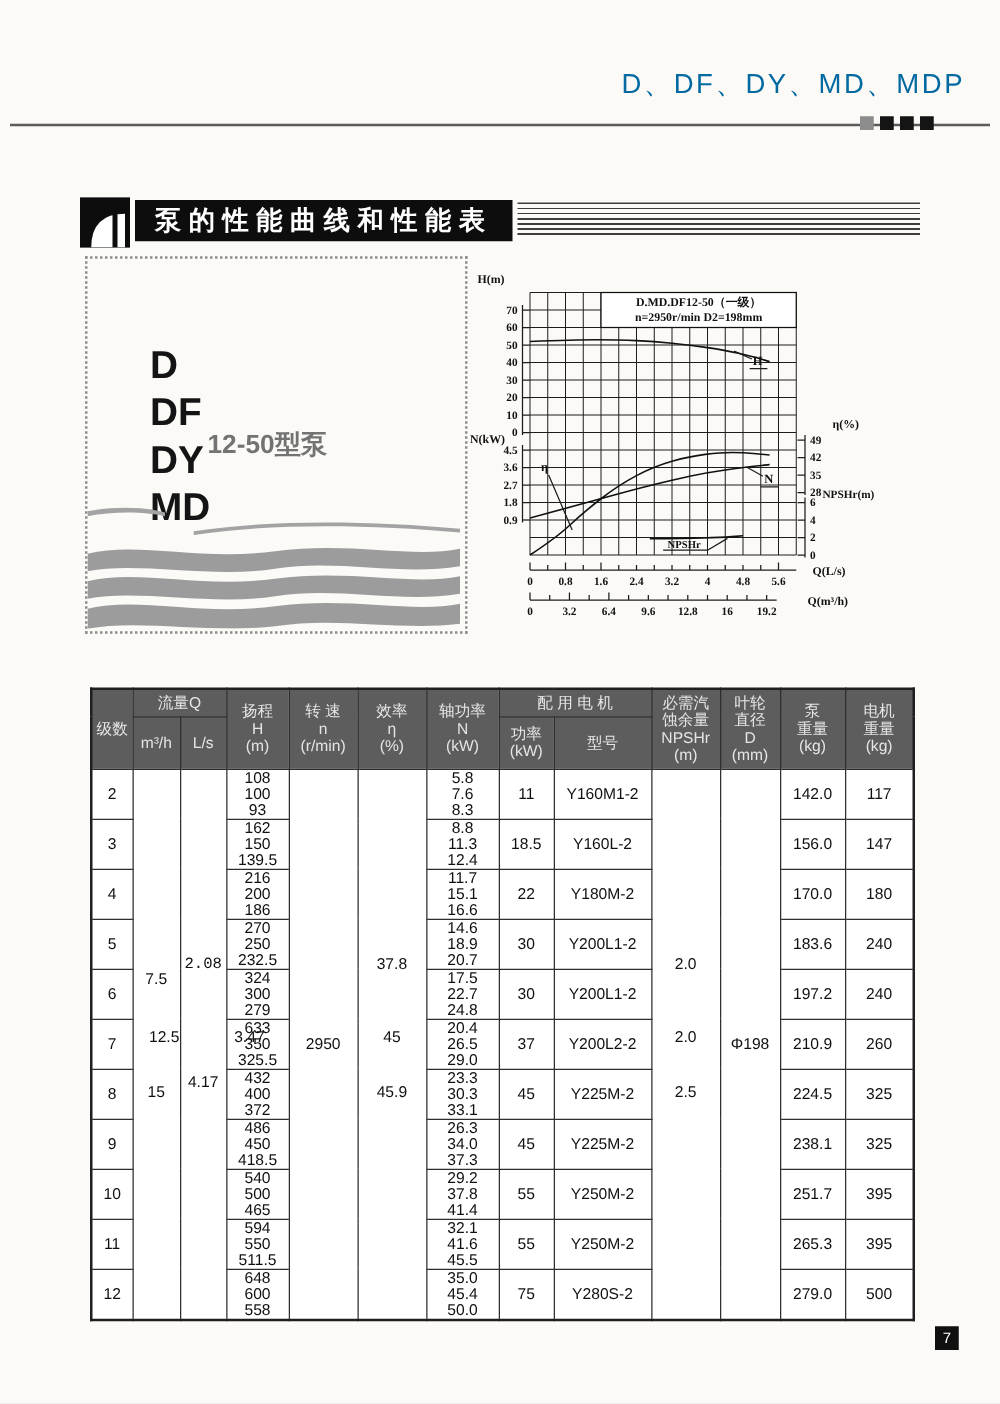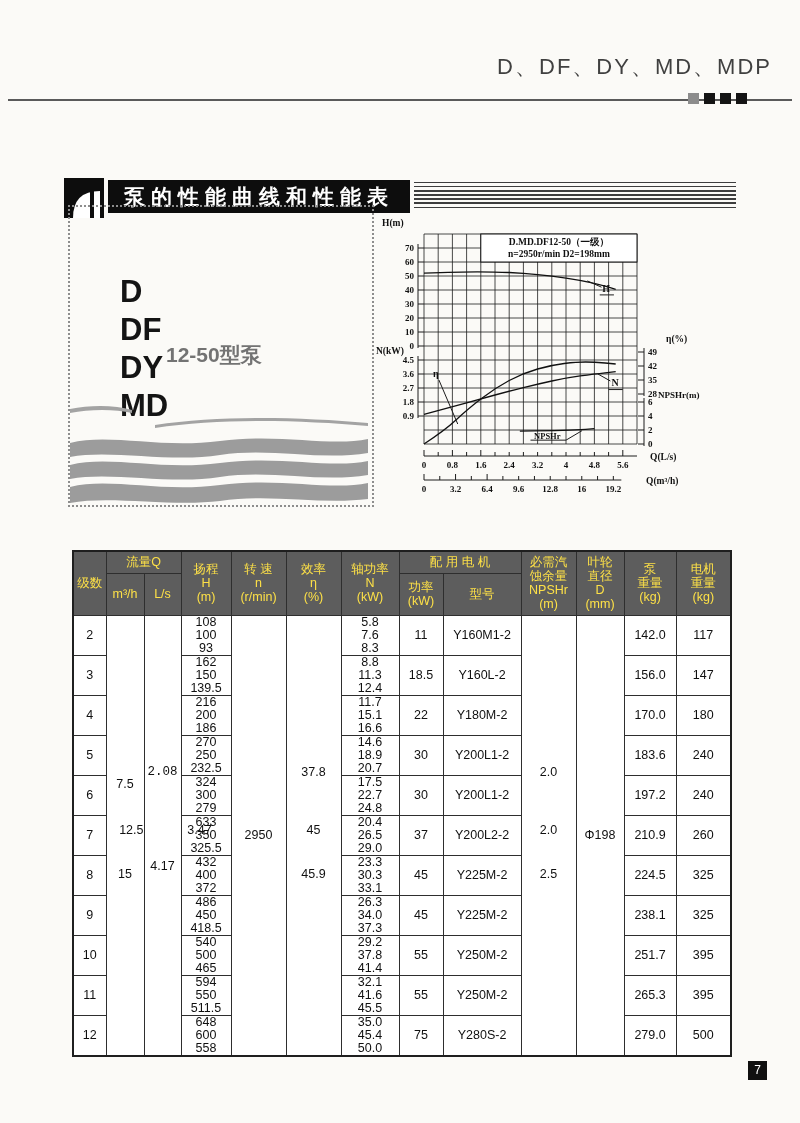--- a/index.html
+++ b/index.html
@@ -2,27 +2,27 @@
 <html><head>
 <meta charset="utf-8">
 <style>
   html,body { margin:0; padding:0; background:#dddcd8; }
   .page {
     position:relative; width:800px; height:1123px; margin:0 auto;
     background:#fbfaf7; overflow:hidden;
     font-family:"Liberation Sans", sans-serif; color:#1a1a1a;
   }
   
-  .doc-title { position:absolute; top:52px; right:28px; font-size:22px; letter-spacing:2px; color:#404040; }
+  .doc-title { position:absolute; top:52px; right:28px; font-size:22px; letter-spacing:2px; color:#0369a1; }
   .rule { position:absolute; top:99px; left:8px; width:784px; height:0; border-top:2px solid #5a5a5a; }
   .rule-squares { position:absolute; top:93px; left:688px; display:flex; gap:5px; }
   .sq { width:11px; height:11px; background:#141414; }
   .sq.gray { background:#8c8c8c; }
   
-  .banner { position:absolute; top:158px; left:64px; width:680px; height:42px;margin-top:20px; }
+  .banner { position:absolute; top:158px; left:64px; width:680px; height:42px; }
   .banner-icon { position:absolute; left:0; top:0; width:40px; height:40px; background:#0d0d0d; }
   .banner-title {
     position:absolute; left:44px; top:2px; width:302px; height:33px; background:#0d0d0d;
     color:#fff; font-size:21px; font-weight:bold; letter-spacing:6px;
     text-align:center; line-height:34px; white-space:nowrap;
   }
   .banner-stripes {
     position:absolute; left:350px; top:4px; width:322px; height:28px;
     background:repeating-linear-gradient(180deg,#3d3d3d 0 1.4px, rgba(0,0,0,0) 1.4px 4.1px);
   }
@@ -32,21 +32,21 @@
   .figure-caption { position:absolute; left:96px; top:134px; font-size:21px; font-weight:bold; color:#737373; white-space:nowrap; }
   .waves { position:absolute; left:0; bottom:2px; width:298px; height:100px; }
   
   .chart-wrap { position:absolute; left:374px; top:212px; }
   .chart-wrap svg { display:block; }
   
   .spec-table { position:absolute; left:72px; top:550px; border-collapse:collapse; table-layout:fixed; width:658px; background:#fff; }
   .spec-table th, .spec-table td { border:1px solid #2e2e2e; padding:0; text-align:center; vertical-align:middle; }
   .spec-table { border:2px solid #1f1f1f; }
   .spec-table thead th {
-    background:#5d5d5d; color:#fde047; font-weight:normal; font-size:12.5px;
+    background:#5d5d5d; color:#e5e5e5; font-weight:normal; font-size:12.5px;
     line-height:1.13; white-space:pre-line; padding:1px 0;
   }
   .spec-table thead tr:first-child { height:22px; }
   .spec-table thead tr:last-child { height:42px; }
   .spec-table tbody tr { height:39px; }
   .spec-table tbody td { font-size:12.5px; line-height:13px; color:#101010; }
   .multival { white-space:pre-line; font-size:12px; }
   .merged-cell { position:relative; }
   .float-val { position:absolute; left:0; width:100%; transform:translateY(-50%); line-height:13px; }
   

